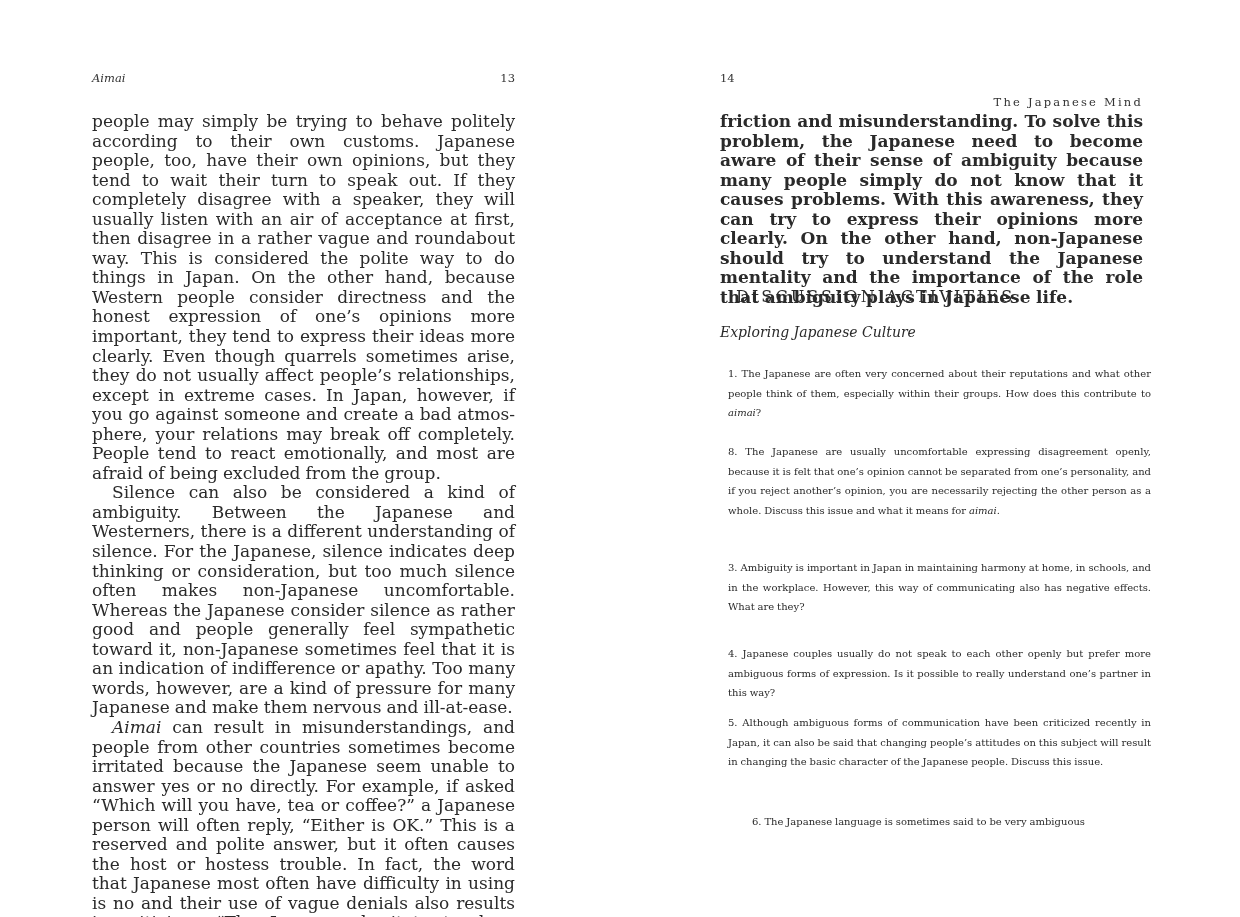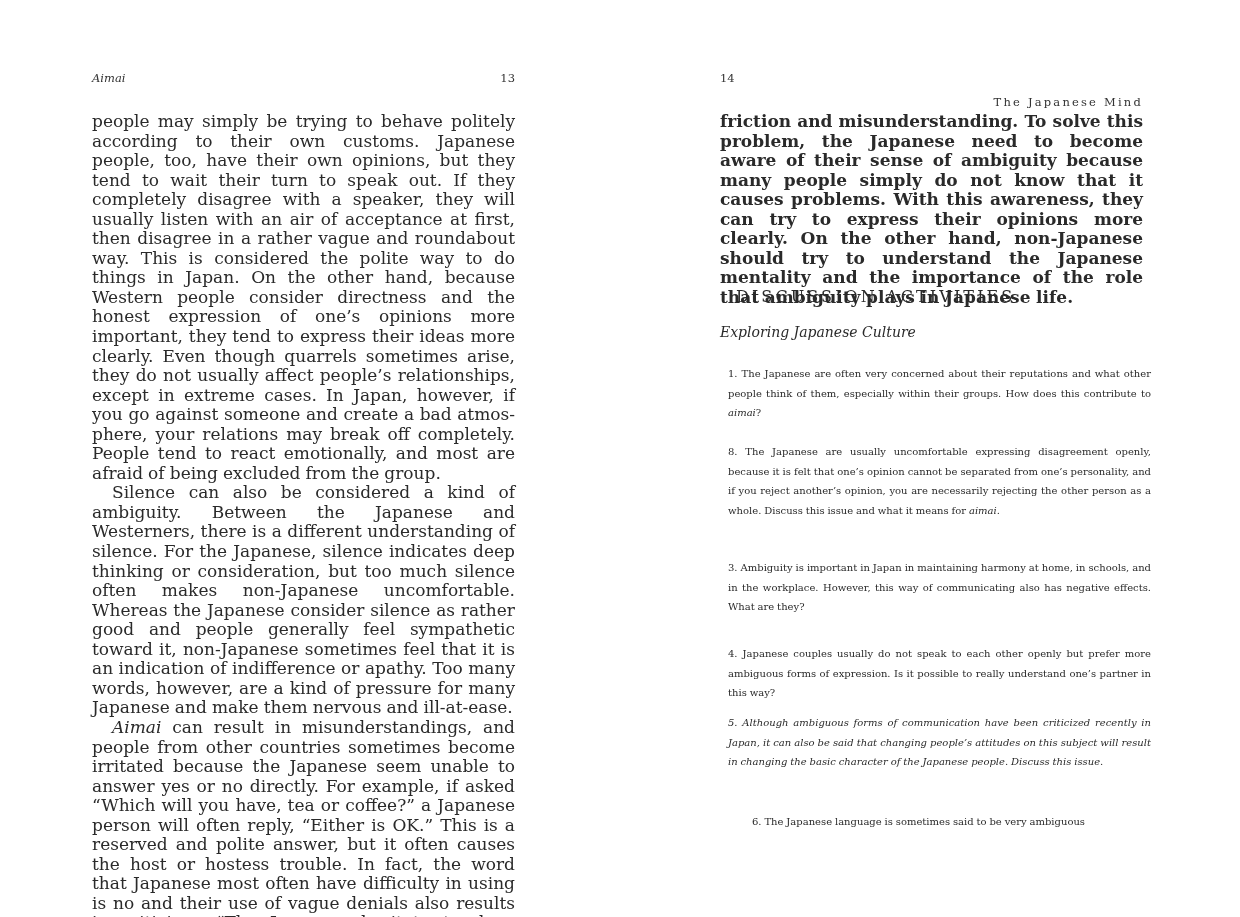--- a/index.html
+++ b/index.html
@@ -69,19 +69,19 @@
   </div>
   <div class="question" style="top:442px;">
     <p><span>8. The Japanese are usually uncomfortable expressing disagreement openly, because it is felt that one’s opinion cannot be separated from one’s personality, and if you reject another’s opinion, you are neces­sarily rejecting the other person as a whole. Discuss this issue and what it means for </span><span class="italic">aimai</span><span>.</span></p>
   </div>
   <div class="question" style="top:558px;">
     <p>3. Ambiguity is important in Japan in maintaining harmony at home, in schools, and in the workplace. However, this way of communicat­ing also has negative effects. What are they?</p>
   </div>
   <div class="question" style="top:636px;margin-top:8px;">
     <p>4. Japanese couples usually do not speak to each other openly but prefer more ambiguous forms of expression. Is it possible to really understand one’s partner in this way?</p>
   </div>
-  <div class="question" style="top:713px;font-style:italic;">
+  <div class="question" style="top:713px;">
     <p>5. Although ambiguous forms of communication have been criticized recently in Japan, it can also be said that changing people’s attitudes on this subject will result in changing the basic character of the Japanese people. Discuss this issue.</p>
   </div>
   <div class="question" style="top:812px;margin-left:24px;">
     <p>6. The Japanese language is sometimes said to be very ambiguous</p>
   </div>
 </div>
 
 </body></html>

